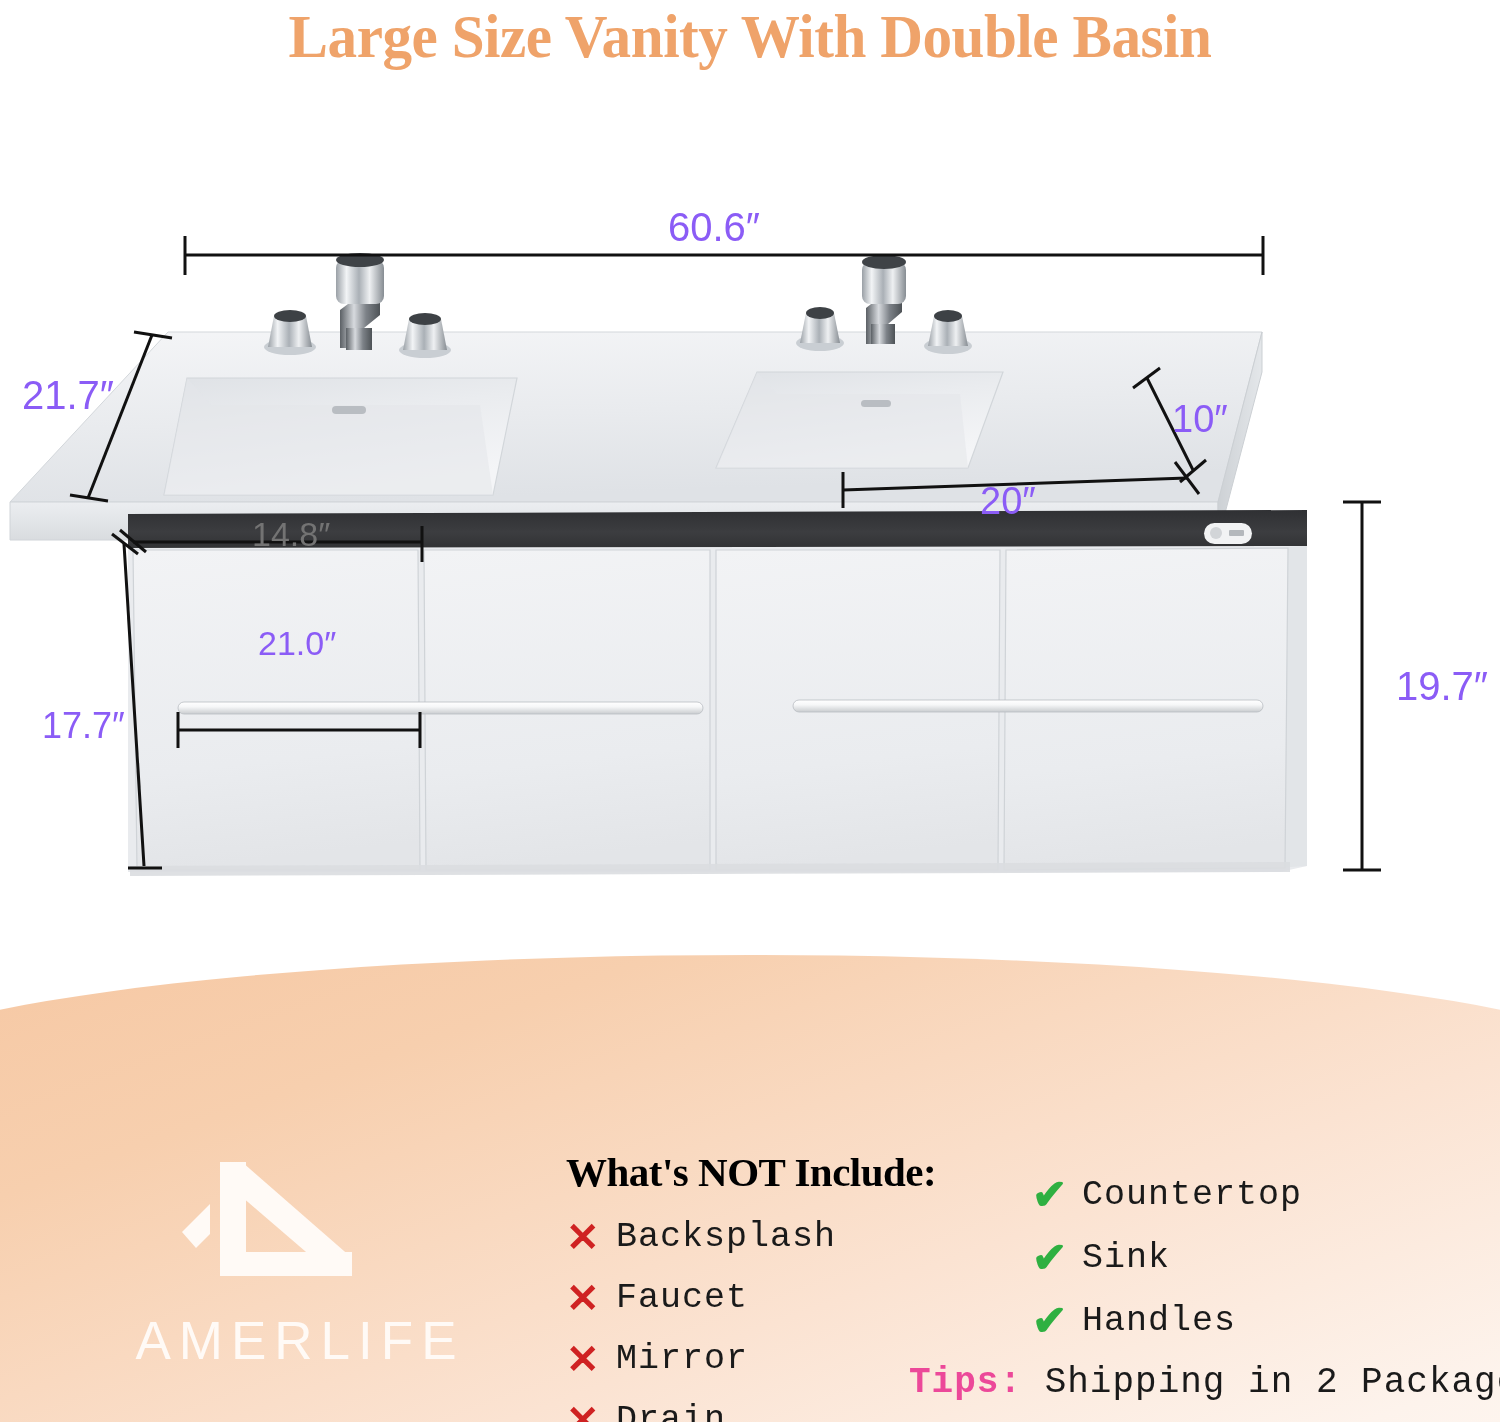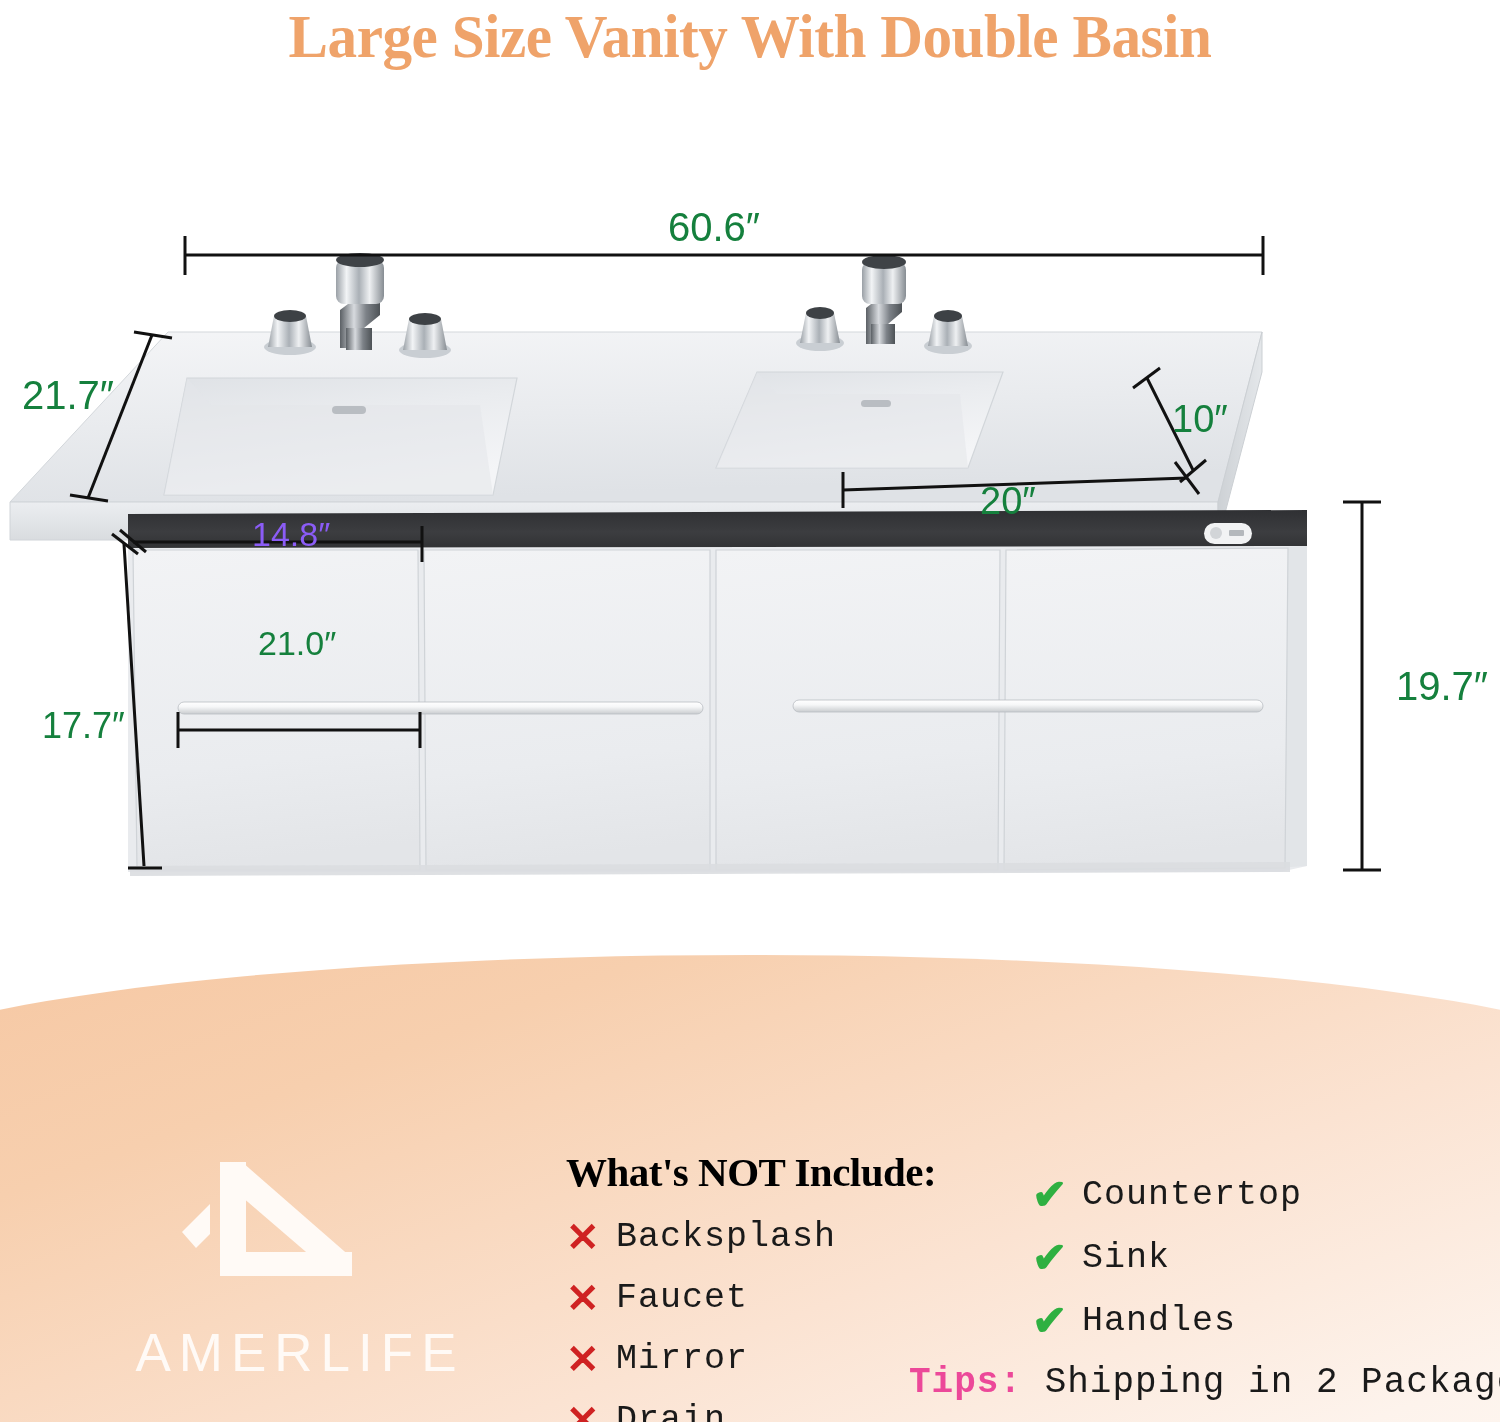--- a/index.html
+++ b/index.html
@@ -26,28 +26,28 @@
 
   
   .product { position:absolute; left:0; top:110px; width:1500px; height:810px; }
   .product svg { display:block; }
 
   
   .dim {
     position:absolute;
     font-family:"Liberation Sans", sans-serif;
     font-weight:400;
-    color:#15803d;
+    color:#8b5cf6;
     white-space:nowrap;
   }
   .dim-60   { left:668px; top:205px; font-size:40px; }
   .dim-217  { left:22px;  top:373px; font-size:40px; }
   .dim-13   { left:1172px;top:398px; font-size:38px; }
   .dim-20   { left:980px; top:480px; font-size:38px;text-align:center; }
-  .dim-148  { left:252px; top:515px; font-size:34px; color:#8b5cf6; font-weight:500; }
+  .dim-148  { left:252px; top:515px; font-size:34px; color:#737373; font-weight:500; }
   .dim-118  { left:258px; top:624px; font-size:34px; }
   .dim-177  { left:42px;  top:705px; font-size:36px; }
   .dim-197  { left:1380px;top:664px; font-size:40px;margin-left:16px; }
 
   
   .peach-wrap {
     position:absolute; left:0; top:955px; width:1500px; height:467px;
     overflow:hidden;
   }
   .peach {
@@ -55,21 +55,21 @@
     border-radius:100% 100% 0 0 / 36% 36% 0 0;
     background:linear-gradient(160deg,#f6c7a2 0%, #f7cfae 22%, #fbe3d2 52%, #fdf3ec 75%, #fffdfb 100%);
   }
 
   
   .logo { position:absolute; left:100px; top:1160px; width:400px; height:230px; }
   .logo-mark { position:absolute; left:76px; top:0; }
   .logo-text {
     position:absolute; left:0; top:150px; width:400px; text-align:center;
     font-family:"Liberation Sans", sans-serif;
-    font-size:53px; letter-spacing:8px; color:#fffaf6; font-weight:400;margin-top:12px;
+    font-size:53px; letter-spacing:8px; color:#fffaf6; font-weight:400;
   }
 
   
   .col { position:absolute; }
   .col-not { left:566px; top:1148px; width:450px; }
   .col-inc { left:1032px; top:1148px; width:450px; }
 
   .col-head {
     font-family:"Liberation Serif", serif;
     font-weight:700;

